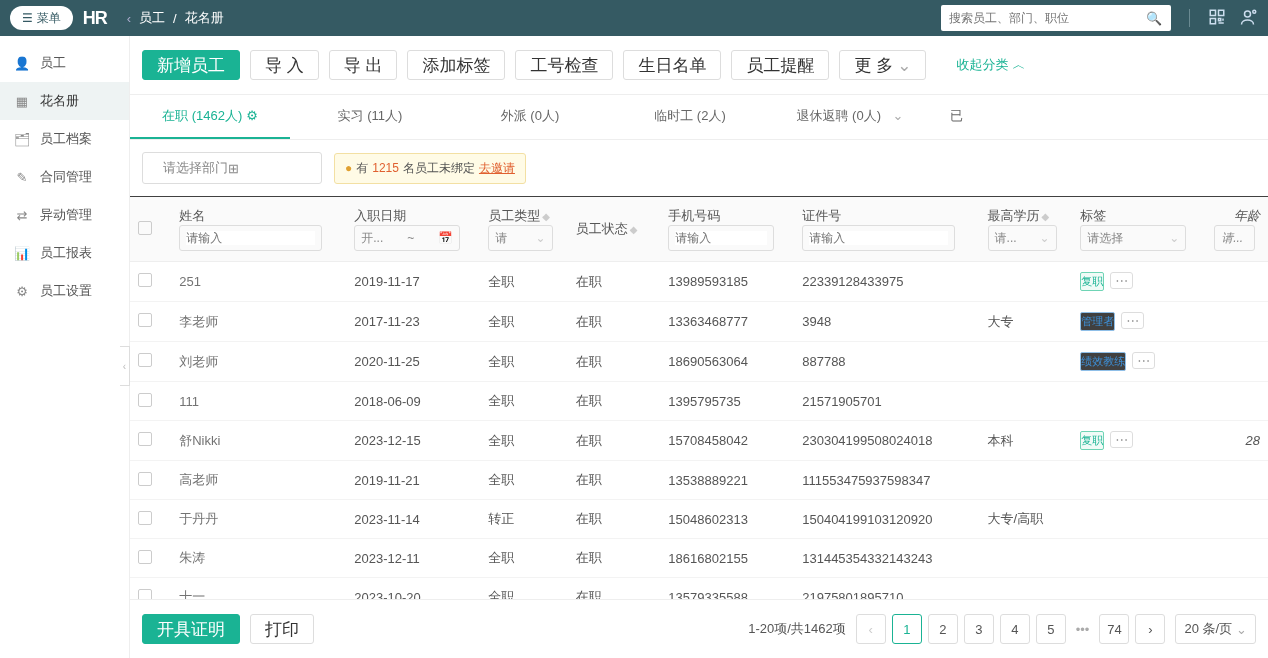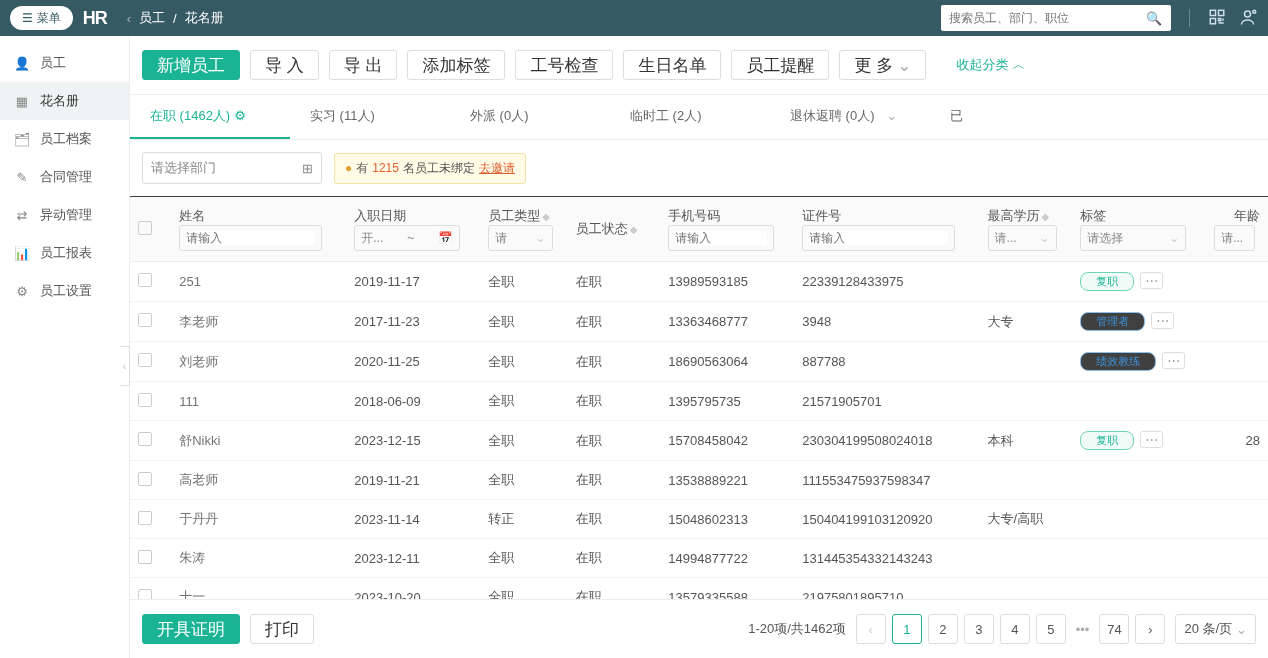--- a/index.html
+++ b/index.html
@@ -20,60 +20,60 @@
   .side-item { display: flex; align-items: center; gap: 10px; padding: 10px 14px; color: #555; cursor: pointer; font-size: 13px; }
   .side-item .icon { width: 16px; text-align: center; color: #888; }
   .side-item.active { background: #eef3f3; color: #333; }
   .side-collapse { position:absolute; right:-1px; top:310px; width:10px; height:40px; border:1px solid #ddd;border-left:none; display:flex;align-items:center;justify-content:center;color:#bbb;font-size:10px;background:#fff;}
   .main { flex: 1; display: flex; flex-direction: column; overflow:hidden;}
   .toolbar { display: flex; align-items: center; gap: 10px; padding: 14px 12px; border-bottom: 1px solid #eee; }
   .btn { height: 30px; padding: 0 14px; border: 1px solid #ddd; background: #fff; border-radius: 3px; display: flex; align-items: center; cursor: pointer; font-size: 17px; gap:4px;}
   .btn.primary { background: #1ab394; border-color: #1ab394; color: #fff; }
   .collapse-link { color: #1ab394; margin-left: 20px; display: flex; align-items: center; gap: 4px; cursor: pointer; }
   .tabs { display: flex; border-bottom: 1px solid #eee; padding: 0 0 0 0; overflow:hidden;}
-  .tab { flex: 0 0 auto; min-width: 160px; padding: 12px 20px; color: #666; cursor: pointer; position:relative;}
+  .tab { flex: 0 0 auto; min-width: 160px; text-align: center; padding: 12px 20px; color: #666; cursor: pointer; position:relative;}
   .tab.active { color: #1ab394; border-bottom: 2px solid #1ab394; background:#fff;}
   .tab .gear{margin-left:4px;color:#1ab394;}
   .tab.last{min-width:50px;}
   .filter-row { display: flex; align-items: center; gap: 12px; padding: 12px; }
-  .dept-select { width: 180px; height: 32px; border: 1px solid #ddd; border-radius: 3px; display: flex; align-items: center; justify-content: space-between; padding: 0 8px; color: #888; }
+  .dept-select { width: 180px; height: 32px; border: 1px solid #ddd; border-radius: 3px; display: flex; align-items: center; justify-content: flex-start; padding: 0 20px; color: #888; }
   .warn-box { border: 1px solid #f3e0a3; background: #fffbe6; color: #555; padding: 6px 10px; border-radius: 3px; display: flex; align-items: center; gap: 4px; font-size:12px;}
   .warn-box .count { color: #e06030; }
   .warn-box .link { color: #e06030; text-decoration: underline; cursor:pointer;}
   .table-wrap { flex:1; overflow:auto; border-top:1px solid #404040;}
   table { border-collapse: collapse; width: 100%; }
   th { text-align: left; font-weight: normal; color: #555; padding: 10px 8px; background: #fafafa; border-bottom:1px solid #eee;}
   th .sort{color:#ccc;font-size:10px;margin-left:2px;}
   .filter-input { width: 90%; height: 26px; border: 1px solid #ddd; border-radius: 3px; padding: 0 6px; color: #888; font-size:12px; display:flex;align-items:center;justify-content:space-between;}
   .filter-input input{border:none;outline:none;width:100%;font-size:12px;}
   tbody td { padding: 10px 8px; border-bottom: 1px solid #f3f3f3; color: #555; white-space:nowrap;}
   .name-link { color: #737373; cursor: pointer; }
   .chk { width: 14px; height: 14px; border: 1px solid #ccc; border-radius: 2px; display: inline-block; }
-  .tag { display: inline-block; padding: 1px 15px; border-radius: 8px; font-size: 11px; }
+  .tag { display: inline-block; padding: 1px 0; border-radius: 2px; font-size: 11px; }
   .tag.green { border: 1px solid #6fd4b5; color: #1ab394; background:#f0fbf7;}
   .tag.blue { border: 1px solid #8fbfe8; color: #3d8fd6; background:#404040;font-family:Liberation Mono, monospace;}
   .more-dots{display:inline-block;border:1px solid #ddd;border-radius:3px;padding:0 4px;color:#888;cursor:pointer;margin-left:6px;}
   .footer { display: flex; align-items: center; padding: 14px 12px; border-top: 1px solid #eee; gap: 10px; }
   .footer .spacer { flex: 1; }
   .pager { display: flex; align-items: center; gap: 6px; }
   .page-btn { min-width: 30px; height: 30px; border: 1px solid #ddd; border-radius: 3px; display: flex; align-items: center; justify-content: center; cursor: pointer; color:#555;}
   .page-btn.active { border-color: #1ab394; color: #1ab394; }
   .page-btn.disabled{color:#ccc;}
   .ellip{color:#aaa;padding:0 4px;}
   .page-size { height: 30px; border: 1px solid #ddd; border-radius: 3px; padding: 0 8px; display: flex; align-items: center; gap:4px;color:#555;}
   .col-chk{width:40px;}
   .col-name{width:170px;}
   .col-date{width:130px;}
   .col-type{width:85px;}
   .col-status{width:90px;}
   .col-phone{width:130px;}
   .col-idno{width:180px;}
   .col-edu{width:90px;}
   .col-tags{width:130px;}
-  .col-age{width:60px;text-align:right;}
+  .col-age{width:60px;text-align:right;font-style:italic;}
   .date-input{display:flex;align-items:center;gap:4px;}
   .date-input .cal{color:#888;}
 </style>
 </head>
 <body>
 
 <div class="topbar">
   <div class="menu-btn">
     <span>☰</span>
     <span>菜单</span>
@@ -344,21 +344,21 @@
               <td class="col-edu">大专/高职</td>
               <td class="col-tags"></td>
               <td class="col-age"></td>
             </tr>
             <tr>
               <td class="col-chk"><span class="chk"></span></td>
               <td class="col-name"><span class="name-link">朱涛</span></td>
               <td class="col-date">2023-12-11</td>
               <td class="col-type">全职</td>
               <td class="col-status">在职</td>
-              <td class="col-phone">14994877722</td>
+              <td class="col-phone">18616802155</td>
               <td class="col-idno">131445354332143243</td>
               <td class="col-edu"></td>
               <td class="col-tags"></td>
               <td class="col-age"></td>
             </tr>
             <tr>
               <td class="col-chk"><span class="chk"></span></td>
               <td class="col-name"><span class="name-link">十一</span></td>
               <td class="col-date">2023-10-20</td>
               <td class="col-type">全职</td>

